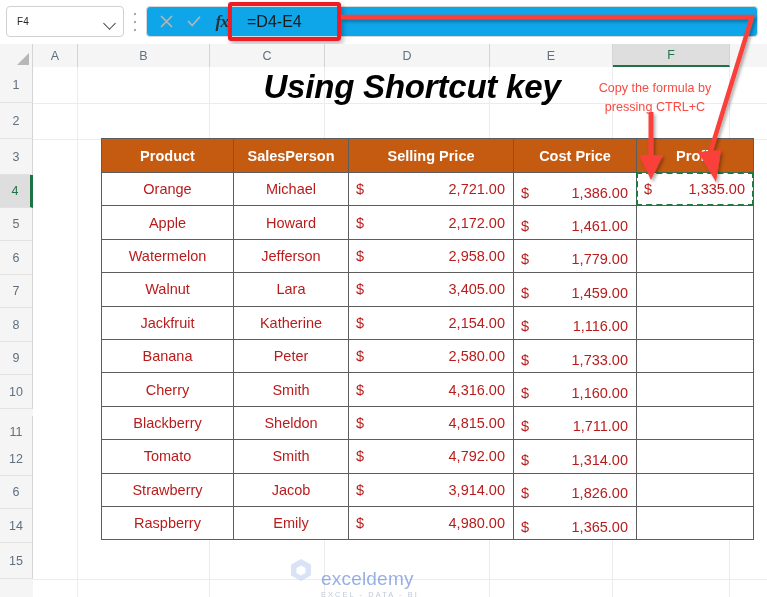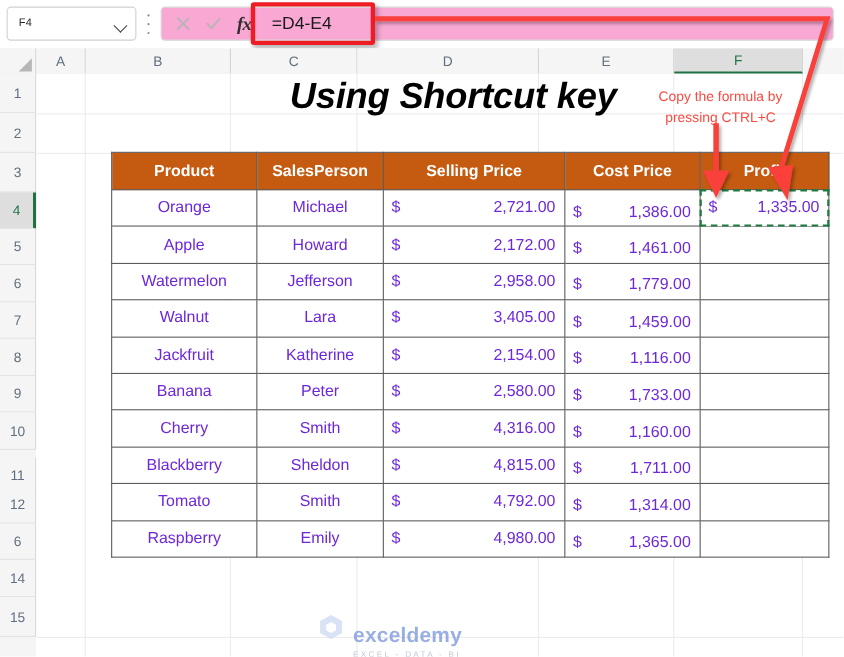--- a/index.html
+++ b/index.html
@@ -33,21 +33,21 @@
   }
   .dots {
     position: absolute; left: 131px; top: 13px; width: 8px; height: 18px;
     display: flex; flex-direction: column; justify-content: space-between;
     align-items: center;
   }
   .dots i { display:block; width: 2.4px; height: 2.4px; border-radius: 50%; background: #8a8a8a; }
 
   .fwrap {
     position: absolute; left: 146px; top: 6px; width: 612px; height: 31px;
-    border: 1px solid #d8d8d8; border-radius: 4px; background: #f9a8d4;
+    border: 1px solid #d8d8d8; border-radius: 4px; background: #0ea5e9;
     display: flex; align-items: center;
   }
   .ficons { display: flex; align-items: center; gap: 2px; padding-left: 6px; }
   .ficon { width: 26px; height: 26px; display: flex; align-items: center; justify-content: center; }
   .ficon svg { display: block; }
   .fxlabel {
     font-family: "Liberation Serif", serif; font-style: italic;
     font-size: 17px; color: #2f2f2f; font-weight: 700; letter-spacing: -0.5px;
   }
   .finput {
@@ -120,21 +120,21 @@
   .tbl {
     position: absolute; left: 78px; top: 138px; width: 652px;
     border-collapse: collapse; table-layout: fixed; margin-left: 23px;
   }
   .tbl td, .tbl th { border: 1px solid #5d5d5d; padding: 0; }
   .tbl thead th {
     background: #c55a11; color: #ffffff; height: 34px;
     font-size: 14.5px; font-weight: 700; text-align: center;
     border-color: #5d5d5d;
   }
-  .tbl tbody td { height: 33.4px; background: #ffffff; font-size: 14.5px; color: #6d28d9; }
+  .tbl tbody td { height: 33.4px; background: #ffffff; font-size: 14.5px; color: #b91c1c; }
   .c-prod, .c-sales { text-align: center; }
   .money { display: flex; align-items: center; height: 100%; padding: 0 8px 0 7px; }
   .money .cur { font-size: 14.5px; }
   .money .val { flex: 1; text-align: right; font-size: 14.5px; }
   .money.low { padding-top: 7px; }
 
   
   .copycell { position: relative; }
   .ants {
     position: absolute; left: -1px; top: -1px; right: -1px; bottom: -1px;
@@ -144,21 +144,21 @@
   
   .arrows { position: absolute; left: 0; top: 0; width: 767px; height: 597px; pointer-events: none; }
 
   
   .wm {
     position: absolute; left: 288px; top: 552px; width: 190px; height: 36px;
     display: flex; align-items: center; gap: 7px; opacity: .62;
   }
   .wm-mark { width: 26px; height: 26px; position: relative; }
   .wm-txt { display: flex; flex-direction: column; line-height: 1; }
-  .wm-name { font-size: 19px; font-weight: 700; color: #5b7fd4; letter-spacing: .2px; margin-top: 28px; }
+  .wm-name { font-size: 19px; font-weight: 400; color: #5b7fd4; letter-spacing: .2px; margin-top: 28px; }
   .wm-tag { font-size: 7.4px; color: #9aa7bd; letter-spacing: 2.1px; margin-top: 3px; }
 </style>
 </head>
 <body>
 
 <div id="app">
 
   <div class="fbar">
 
     <div class="namebox">
@@ -415,20 +415,37 @@
           </td>
         <td>
             <div class="money low">
               <span class="cur">$</span>
               <span class="val">1,314.00</span>
             </div>
           </td>
         <td></td>
       </tr>
       <tr>
+        <td class="c-prod">Strawberry</td>
+        <td class="c-sales">Jacob</td>
+        <td>
+            <div class="money">
+              <span class="cur">$</span>
+              <span class="val">3,914.00</span>
+            </div>
+          </td>
+        <td>
+            <div class="money low">
+              <span class="cur">$</span>
+              <span class="val">1,826.00</span>
+            </div>
+          </td>
+        <td></td>
+      </tr>
+      <tr>
         <td class="c-prod">Raspberry</td>
         <td class="c-sales">Emily</td>
         <td>
             <div class="money">
               <span class="cur">$</span>
               <span class="val">4,980.00</span>
             </div>
           </td>
         <td>
             <div class="money low">

